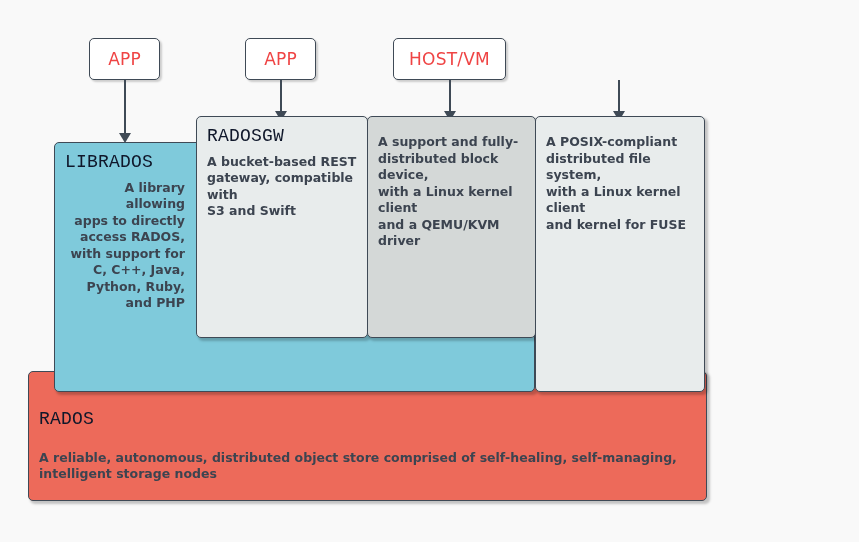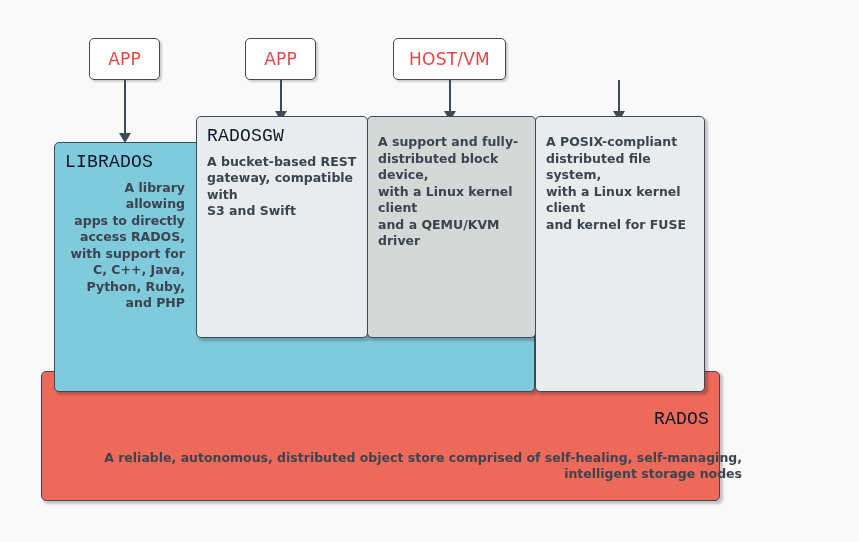--- a/index.html
+++ b/index.html
@@ -109,25 +109,24 @@
     z-index: 3;
   }
   #layer-cephfs {
     left: 535px; top: 116px;
     width: 170px; height: 276px;
     background: #e8ecec;
     z-index: 3;
   }
 
   #layer-rados {
-    left: 41px;  top: 371px;
+    left: 28px;  top: 371px;
     width: 679px; height: 130px;
     background: #ed6a5a;
     z-index: 1;
-    text-align: right;
   }
   #layer-rados .title { padding-top: 28px; }
   #layer-rados .desc  { margin-top: 20px; width: 690px; }
 </style>
 </head>
 <body>
 
 <div id="canvas">
 
   <div class="top-box" id="top-app-1">

